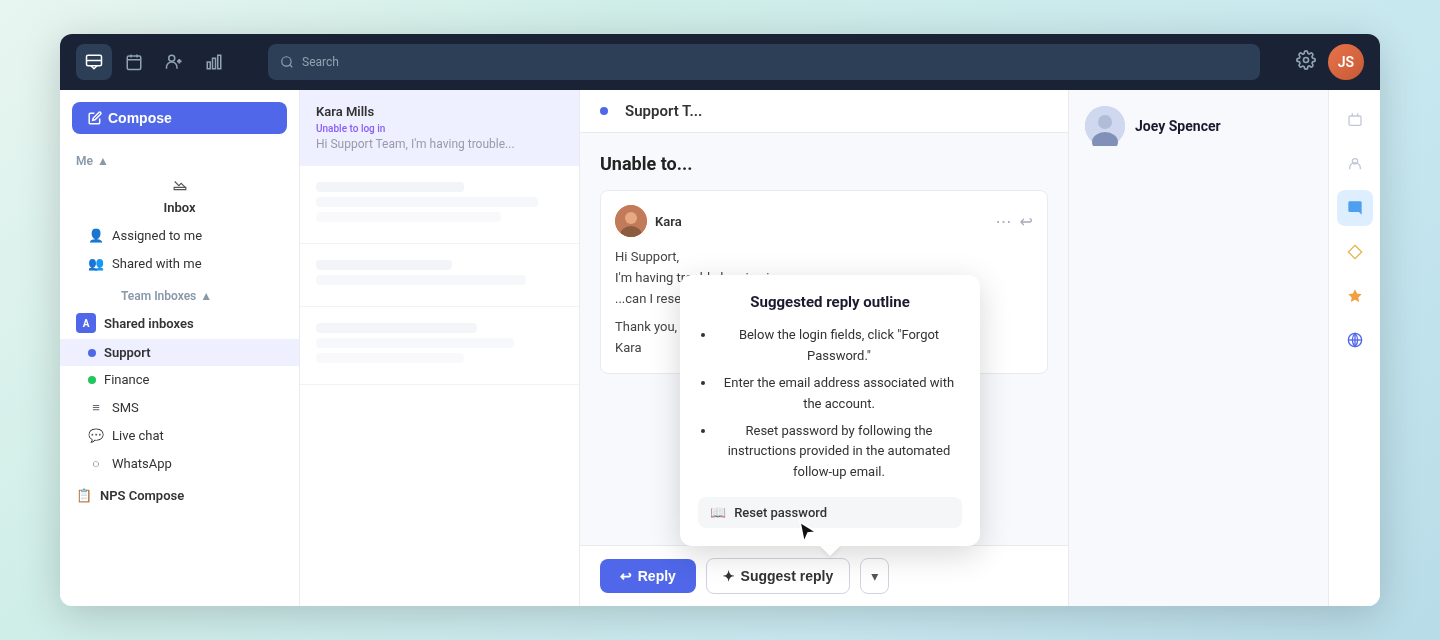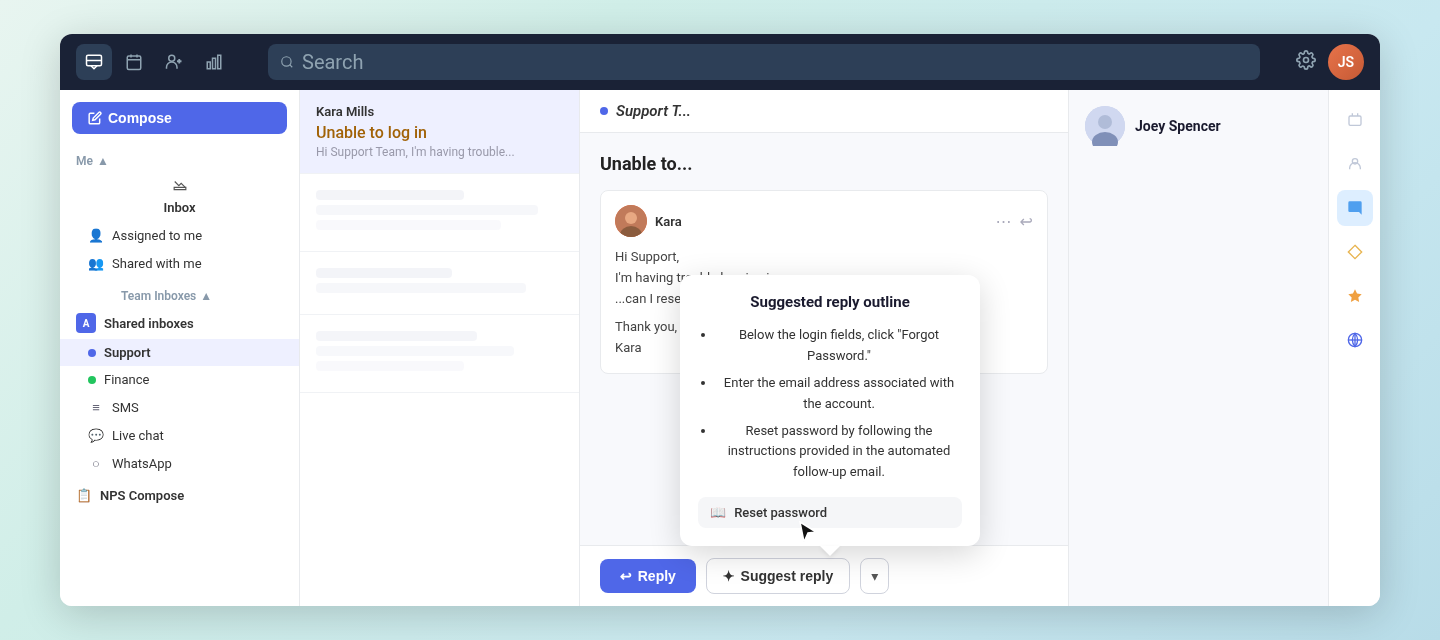--- a/index.html
+++ b/index.html
@@ -58,21 +58,21 @@
       flex: 1;
       margin: 0 24px;
       background: #2d3f57;
       border-radius: 8px;
       height: 36px;
       display: flex;
       align-items: center;
       padding: 0 12px;
       gap: 8px;
       color: #8fa3b1;
-      font-size: 20px;
+      font-size: 12px;
     }
     .nav-right {
       display: flex;
       align-items: center;
       gap: 12px;
     }
     .settings-icon {
       color: #8fa3b1;
       font-size: 18px;
       cursor: pointer;
@@ -222,22 +222,22 @@
       justify-content: space-between;
       align-items: center;
       margin-bottom: 4px;
     }
     .conv-sender {
       font-size: 13px;
       font-weight: 600;
       color: #333;
     }
     .conv-subject {
-      font-size: 16px;
-      color: #a16207;
+      font-size: 10px;
+      color: #8b5cf6;
       font-weight: 500;
       margin-bottom: 3px;
     }
     .conv-preview {
       font-size: 12px;
       color: #99a;
       white-space: nowrap;
       overflow: hidden;
       text-overflow: ellipsis;
     }
@@ -255,23 +255,22 @@
       background: #f8f9fc;
       position: relative;
       overflow: hidden;
     }
     .chat-header {
       background: #fff;
       border-bottom: 1px solid #e8eaed;
       padding: 12px 20px;
       display: flex;
       align-items: center;
-      gap: 8px;
-      flex-shrink: 0;
-      font-style: italic;
+      gap: 17px;
+      flex-shrink: 0;
     }
     .chat-header-dot {
       width: 8px;
       height: 8px;
       border-radius: 50%;
       background: #4f67e8;
       flex-shrink: 0;
     }
     .chat-header-title {
       font-size: 15px;

